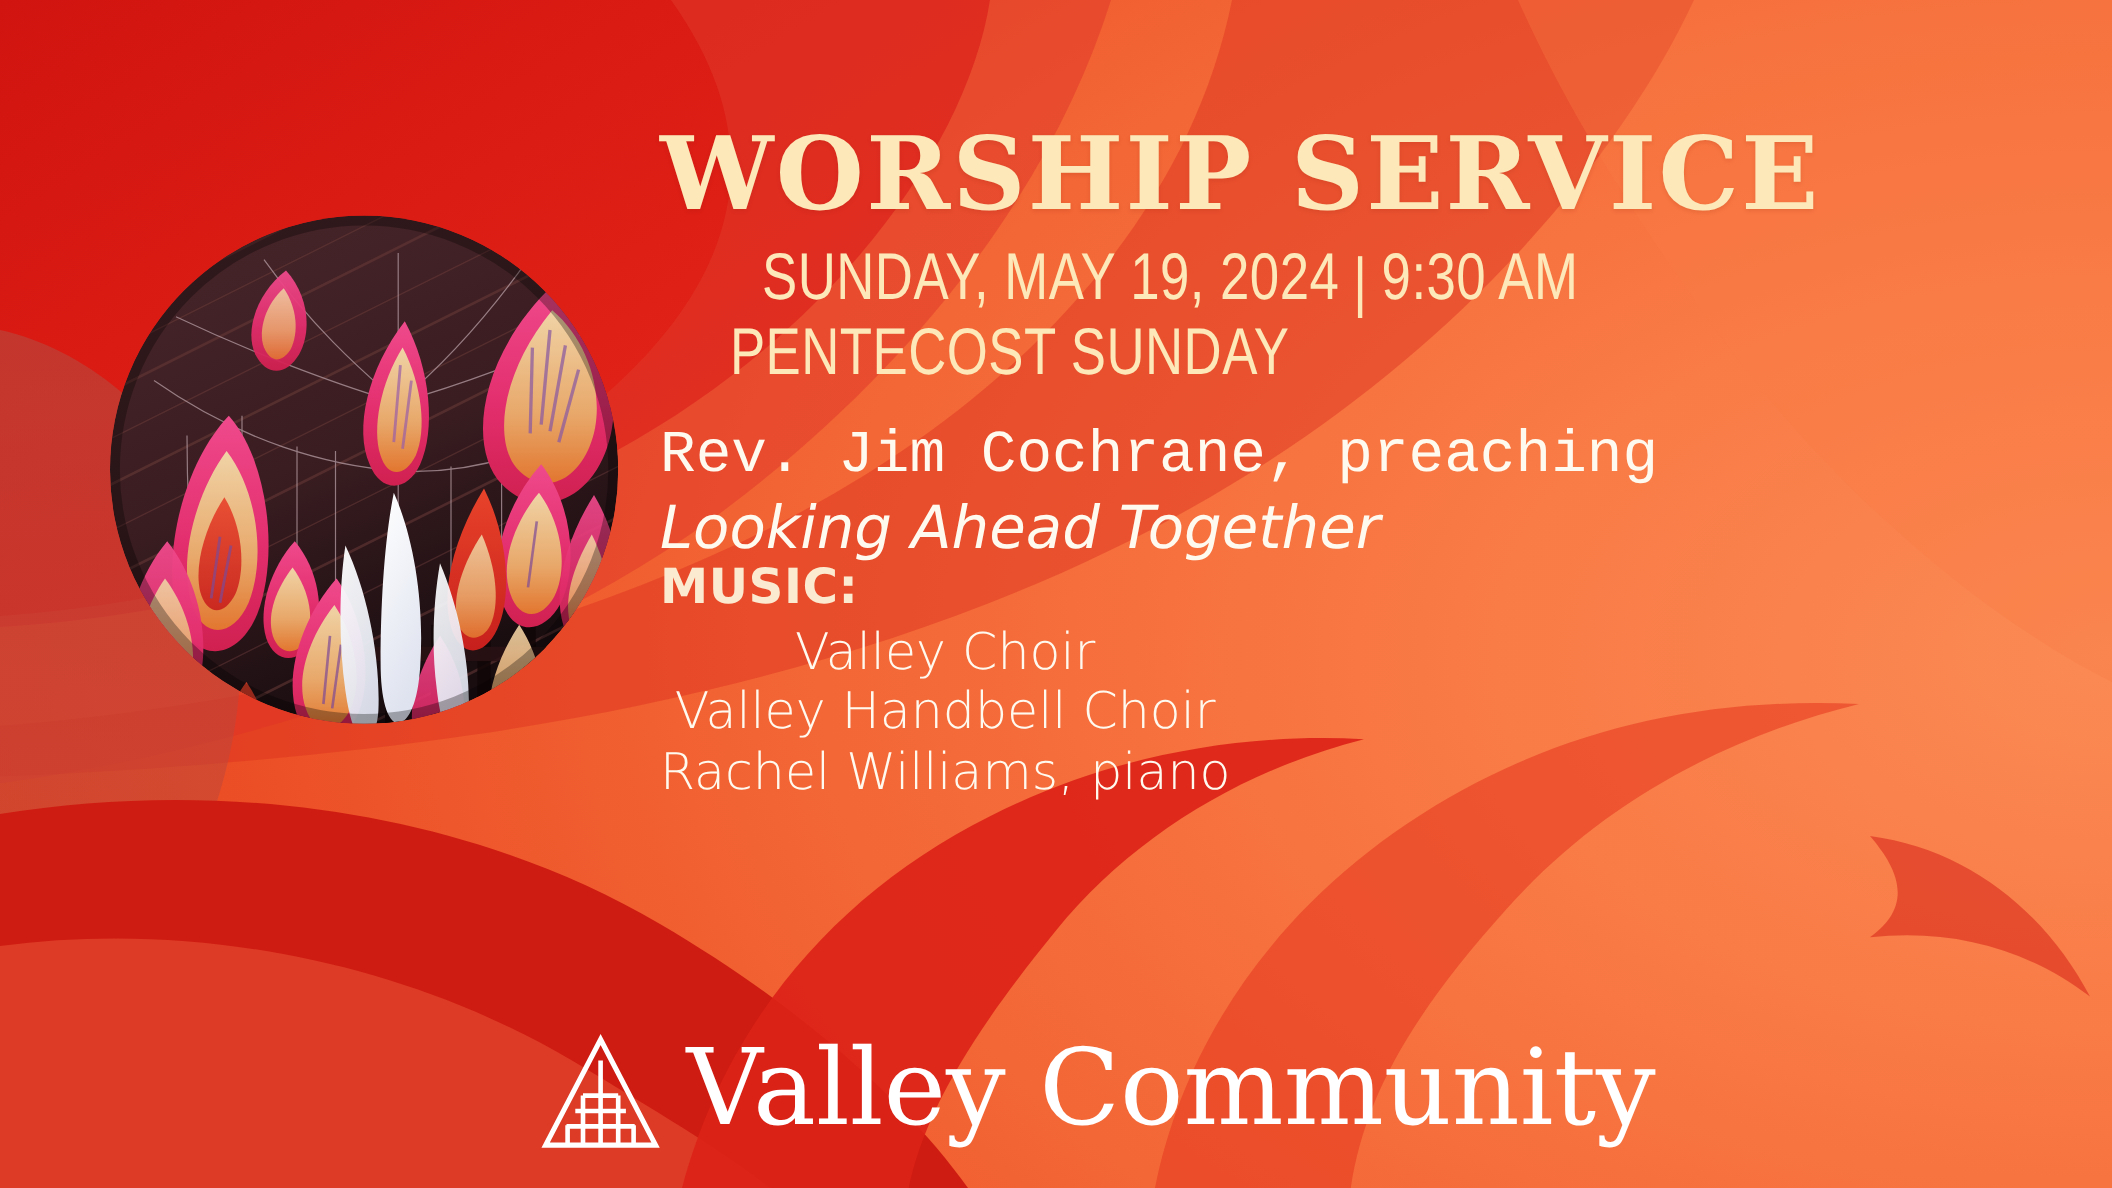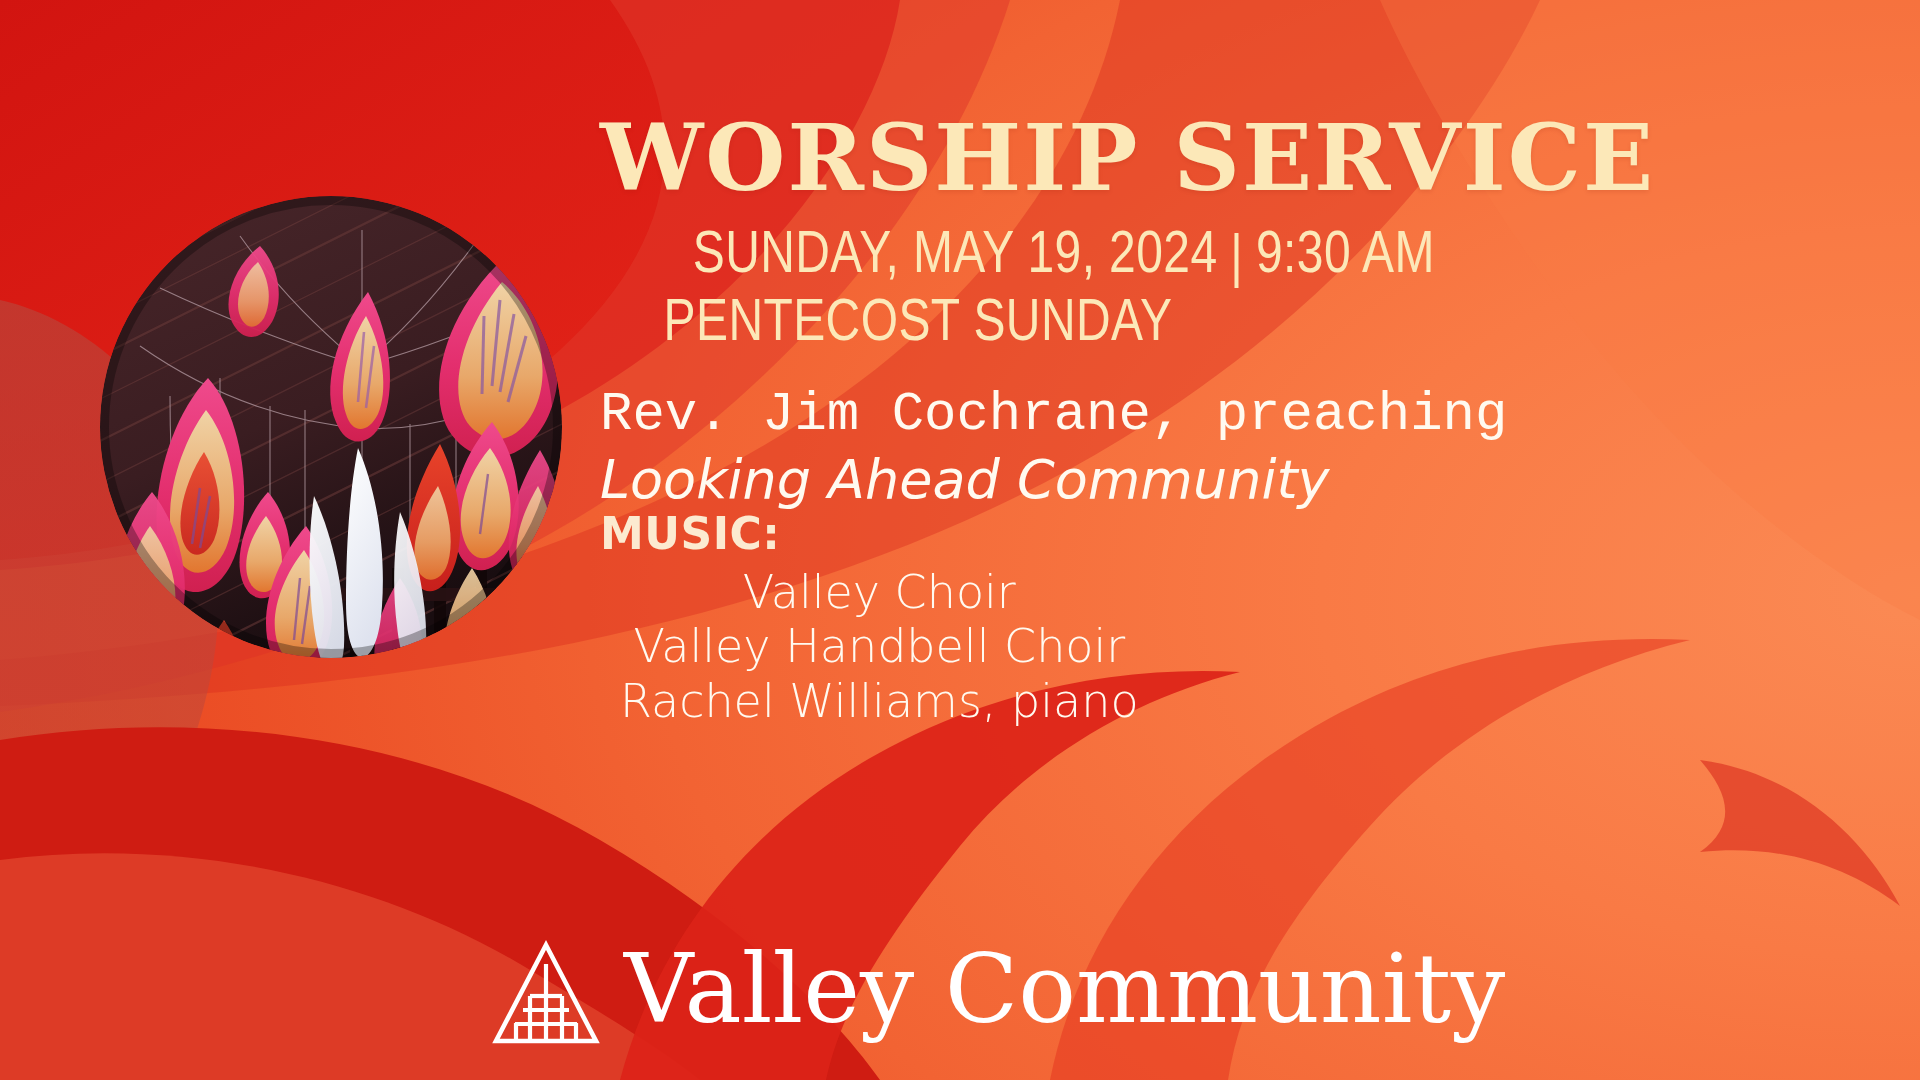--- a/index.html
+++ b/index.html
@@ -104,21 +104,20 @@
     color:#fcead0;
     letter-spacing:.5px;
   }
   .music-list{
     margin-top:6px;
     font-family:"DejaVu Sans",sans-serif;
     font-weight:300;
     font-size:46px;
     line-height:1.19;
     color:#fffaf0;
-    margin-left:20px;
   }
   .music-list div{white-space:nowrap;}
 
   
   .logo{
     position:absolute;left:490px;bottom:34px;
     display:flex;align-items:center;gap:22px;
   }
   .logo-mark{display:block;}
   .logo-text{
@@ -364,21 +363,21 @@
 
     <div class="title">WORSHIP SERVICE</div>
 
     <div class="datetime">
       <span>SUNDAY, MAY 19, 2024</span><span class="sep">|</span><span>9:30 AM</span>
     </div>
 
     <div class="occasion">PENTECOST SUNDAY</div>
 
     <div class="preacher">Rev. Jim Cochrane, preaching</div>
-    <div class="sermon">Looking Ahead Community</div>
+    <div class="sermon">Looking Ahead Together</div>
 
     <div class="music-head">MUSIC:</div>
     <div class="music-list">
       <div>Valley Choir</div>
       <div>Valley Handbell Choir</div>
       <div>Rachel Williams, piano</div>
     </div>
   </div>
 
   <div class="logo">

